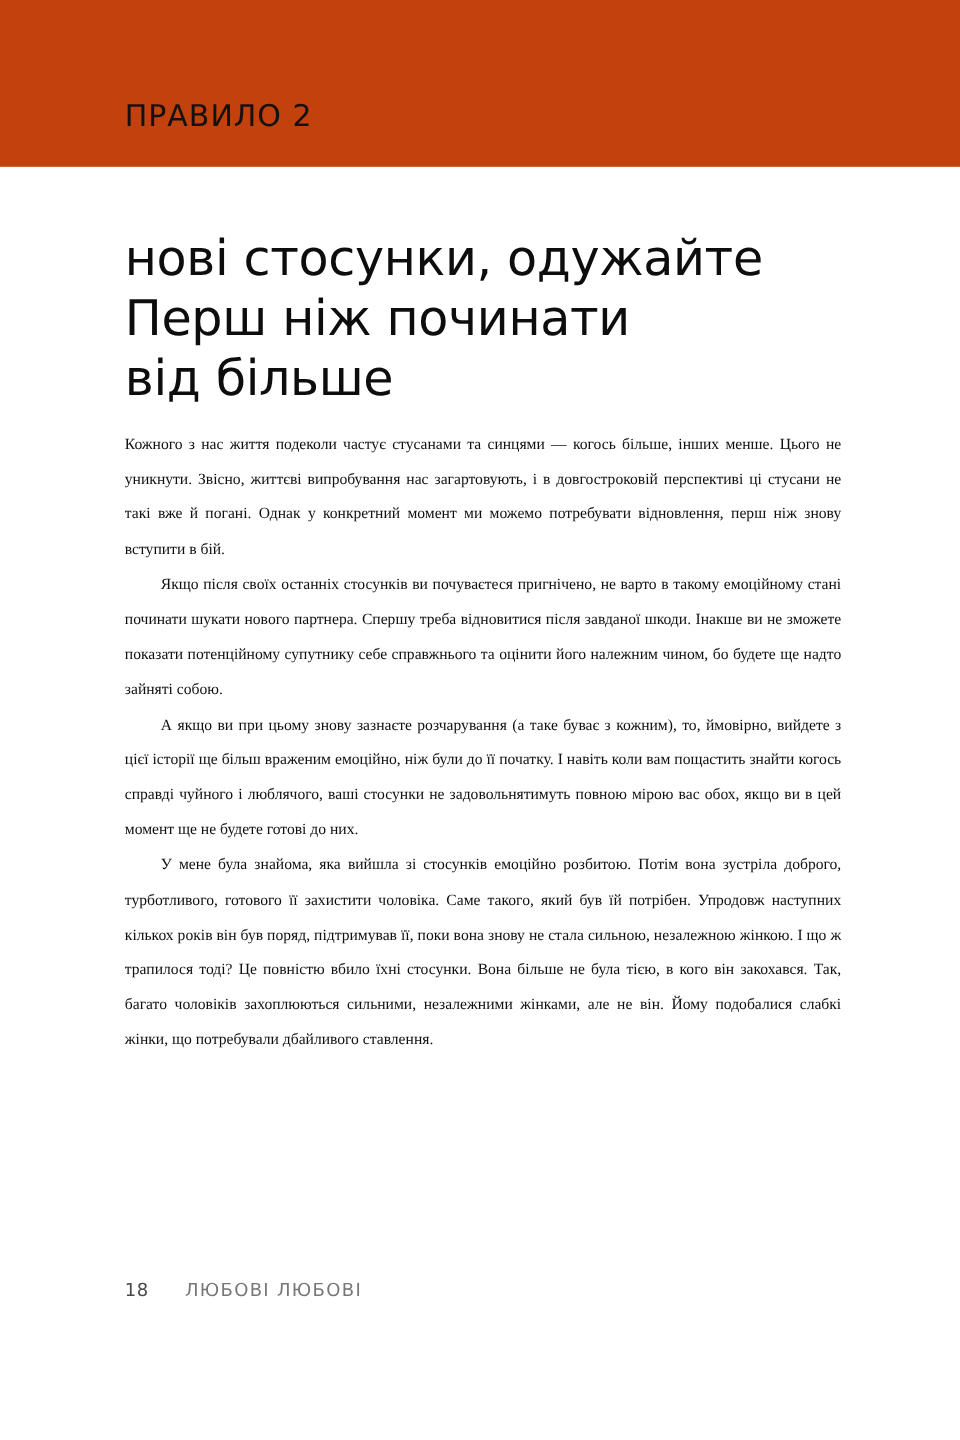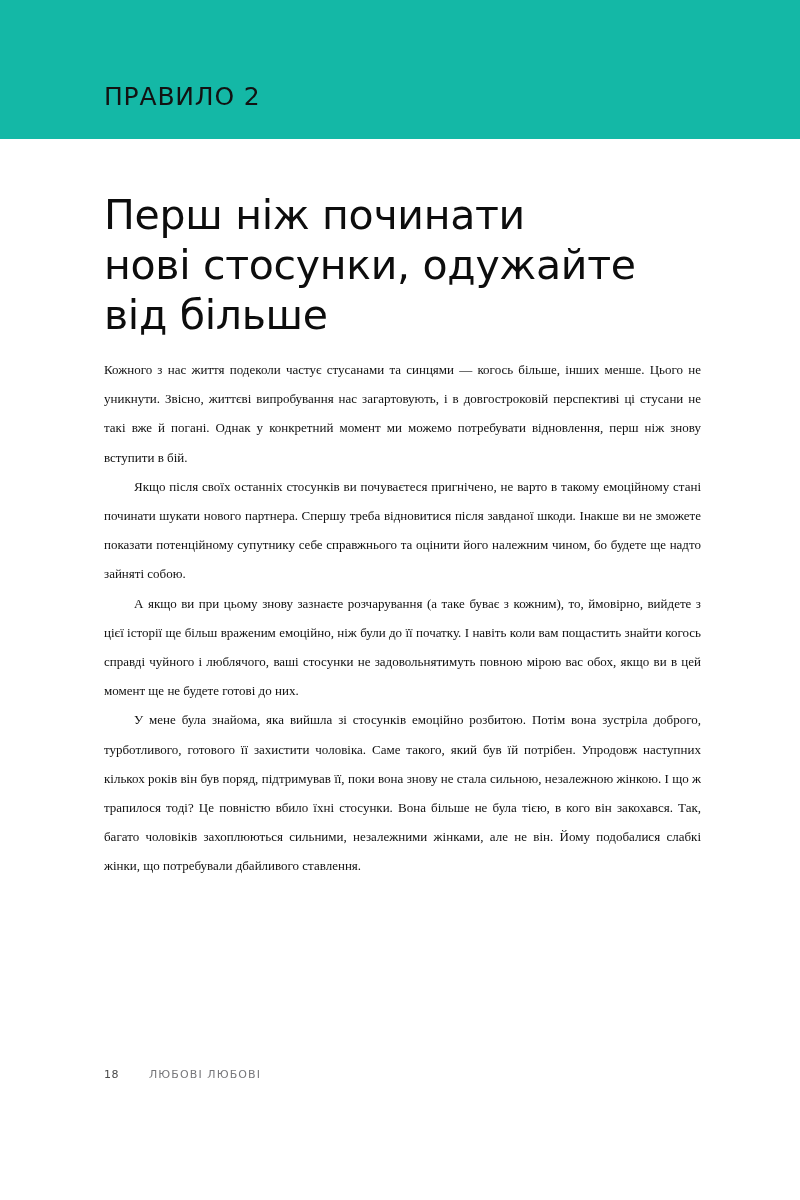--- a/index.html
+++ b/index.html
@@ -23,21 +23,21 @@
     box-sizing: border-box;
   }
 
   
   .header-band {
     position: absolute;
     top: 0;
     left: 0;
     width: 800px;
     height: 139px;
-    background: #14b8a6;
+    background: #c2410c;
   }
 
   .rule-label {
     position: absolute;
     left: 104px;
     top: 82px;
     font-family: "DejaVu Sans", sans-serif;
     font-size: 25px;
     line-height: 30px;
     font-weight: 400;
@@ -87,21 +87,21 @@
   }
 
   
   .footer {
     position: absolute;
     left: 104px;
     top: 1065px;
     display: flex;
     align-items: center;
     font-family: "DejaVu Sans", sans-serif;
-    font-size: 11px;
+    font-size: 15px;
     line-height: 20px;
     letter-spacing: 1.1px;
     color: #6e6e6e;
     white-space: nowrap;
   }
   .footer .page-number {
     color: #4a4a4a;
     letter-spacing: 0.5px;
   }
   .footer .book-title {
@@ -112,22 +112,22 @@
 </head>
 <body>
 
 <div class="page">
 
   <div class="header-band">
     <div class="rule-label">ПРАВИЛО 2</div>
   </div>
 
   <h1 class="chapter-title">
+    <span class="tline">нові стосунки, одужайте</span>
     <span class="tline">Перш ніж починати</span>
-    <span class="tline">нові стосунки, одужайте</span>
     <span class="tline">від більше</span>
   </h1>
 
   <div class="body-copy">
     <p>Кожного з нас життя подеколи частує стусанами та синцями — когось більше, інших менше. Цього не уникнути. Звісно, життєві випробування нас загартовують, і в довгостроковій перспективі ці стусани не такі вже й погані. Однак у конкретний момент ми можемо потребувати відновлення, перш ніж знову вступити в бій.</p>
     <p>Якщо після своїх останніх стосунків ви почуваєтеся пригнічено, не варто в такому емоційному стані починати шукати нового партнера. Спершу треба  відновитися після завданої шкоди. Інакше ви не зможете показати потенційному супутнику себе справжнього та оцінити його належним чином, бо будете ще надто зайняті собою.</p>
     <p>А якщо ви при цьому знову зазнаєте розчарування (а таке буває з кожним), то, ймовірно, вийдете з цієї історії ще більш враженим емоційно, ніж були до її початку. І навіть коли вам пощастить знайти когось справді чуйного і люблячого, ваші стосунки не задовольнятимуть повною мірою вас обох, якщо ви в цей момент ще не будете готові до них.</p>
     <p>У мене була знайома, яка вийшла зі стосунків емоційно розбитою. Потім вона зустріла доброго, турботливого, готового її захистити чоловіка. Саме такого, який був їй потрібен. Упродовж наступних кількох років він був поряд, підтримував її, поки вона знову не стала сильною, незалежною жінкою. І що ж трапилося тоді? Це повністю вбило їхні стосунки. Вона більше не була тією, в кого він закохався. Так, багато чоловіків захоплюються сильними, незалежними жінками, але не він. Йому подобалися слабкі жінки, що потребували дбайливого ставлення.</p>
   </div>
 

